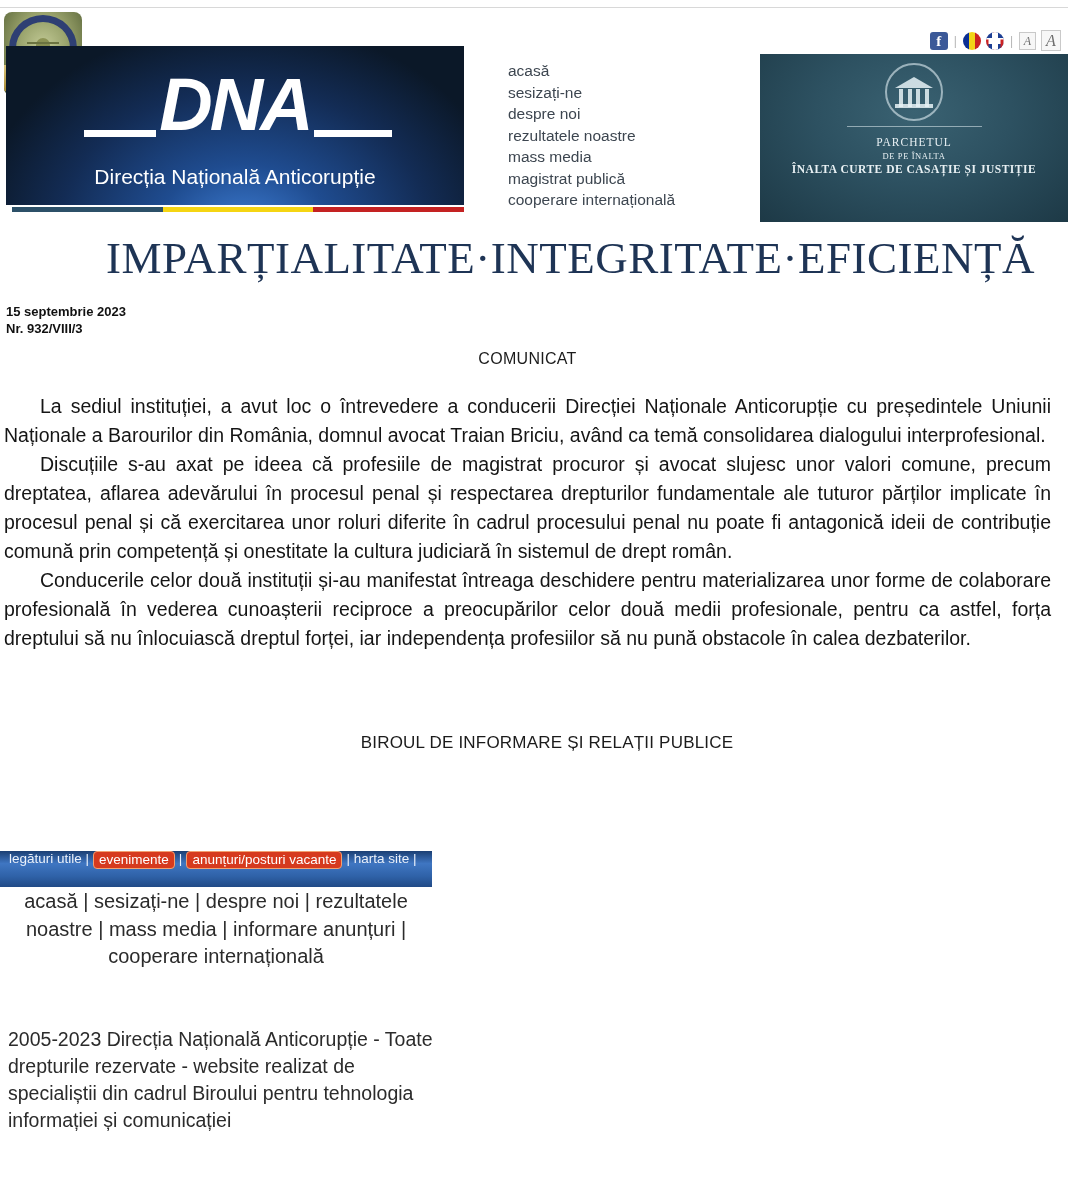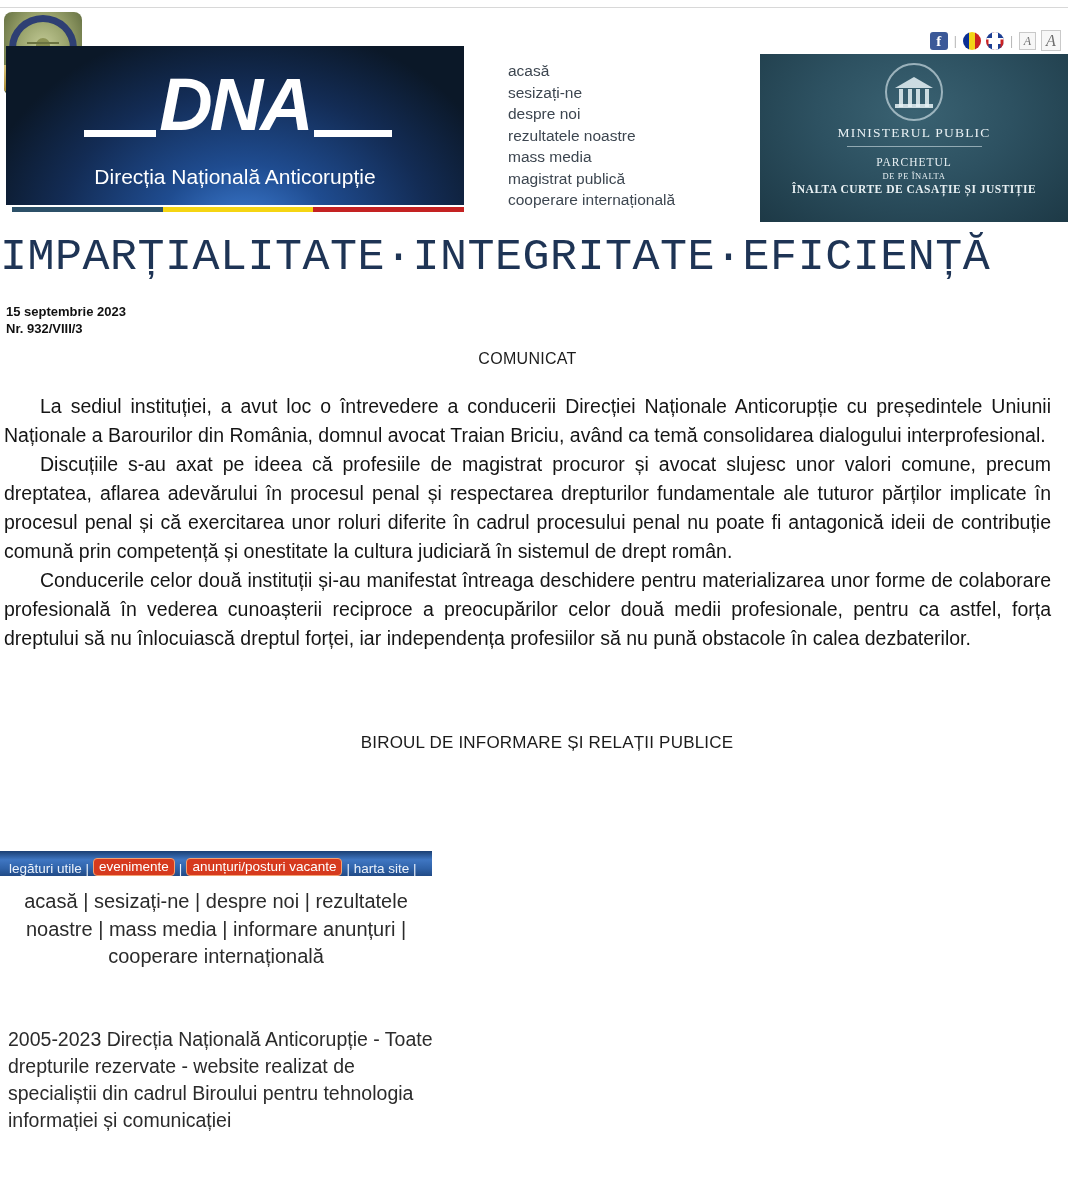--- a/index.html
+++ b/index.html
@@ -173,44 +173,44 @@
   }
   .ministry-title { font-size: 13.5px; letter-spacing: 1.2px; padding-top: 2px; }
   .ministry-divider { width: 135px; height: 1px; background: rgba(225,238,243,.55); margin: 5px auto 9px; }
   .ministry-l1 { font-size: 11.5px; letter-spacing: 1px; font-weight: normal; }
   .ministry-l2 { font-size: 8.5px; letter-spacing: .6px; margin-top: 3px; }
   .ministry-l3 { font-size: 11.5px; letter-spacing: .5px; margin-top: 2px; font-weight: bold; }
 
   
   .motto {
     position: absolute; top: 232px; left: 0; width: 1035px;
-    text-align: left;
-    font-family: Liberation Mono, monospace;
+    text-align: right;
+    font-family: Liberation Serif, serif;
     font-size: 45px; color: #1e3455;
-    letter-spacing: .5px; white-space: nowrap;
+    letter-spacing: .5px; white-space: nowrap; padding-left: 12px;
   }
 
   
   .doc-meta { position: absolute; top: 303px; left: 6px; font-size: 13px; font-weight: bold; color: #111; line-height: 17px; }
 
   
   .content { position: absolute; top: 350px; left: 0; width: 1055px; }
   .comunicat { text-align: center; font-size: 16px; color: #1b1b1b; letter-spacing: .3px; }
   .body-text { margin-top: 24px; padding: 0 4px; }
   .body-text p {
     text-align: justify; text-indent: 36px;
     font-size: 19.5px; line-height: 29px; color: #151515;
   }
   .signature { margin-top: 80px; text-align: center; font-size: 17px; color: #1b1b1b; letter-spacing: .2px; margin-left: 39px; }
 
   
   .util-bar {
-    position: absolute; top: 851px; left: 0; width: 432px; height: 25px;
+    position: absolute; top: 851px; left: 0; width: 432px; height: 36px;
     background: linear-gradient(180deg, #1b3f73 0%, #3f76c2 35%, #2f62a8 70%, #214a86 100%);
-    display: flex; align-items: flex-end; padding-left: 9px; gap: 4px;
+    display: flex; align-items: flex-start; padding-left: 9px; gap: 4px;
     font-size: 13.5px; color: #eaf1fb;
   }
   .util-bar .plain { white-space: nowrap; }
   .util-bar .pill {
     background: #d63a1e; border: 1px solid #f3a070; border-radius: 4px;
     color: #ffffff; padding: 0 5px; white-space: nowrap; line-height: 16px;
     cursor: pointer;
   }
 
   
@@ -283,21 +283,20 @@
     <div class="ministry-emblem">
       <div class="temple-roof"></div>
       <div class="temple-cols">
           <i></i>
           <i></i>
           <i></i>
           <i></i>
         </div>
       <div class="temple-base"></div>
     </div>
-    <div class="ministry-title">MINISTERUL PUBLIC</div>
     <div class="ministry-divider"></div>
     <div class="ministry-l1">PARCHETUL</div>
     <div class="ministry-l2">DE PE ÎNALTA</div>
     <div class="ministry-l3">ÎNALTA CURTE DE CASAȚIE ȘI JUSTIȚIE</div>
   </div>
 </div>
 
 <div class="motto">IMPARȚIALITATE·INTEGRITATE·EFICIENȚĂ</div>
 
 <div class="doc-meta">

